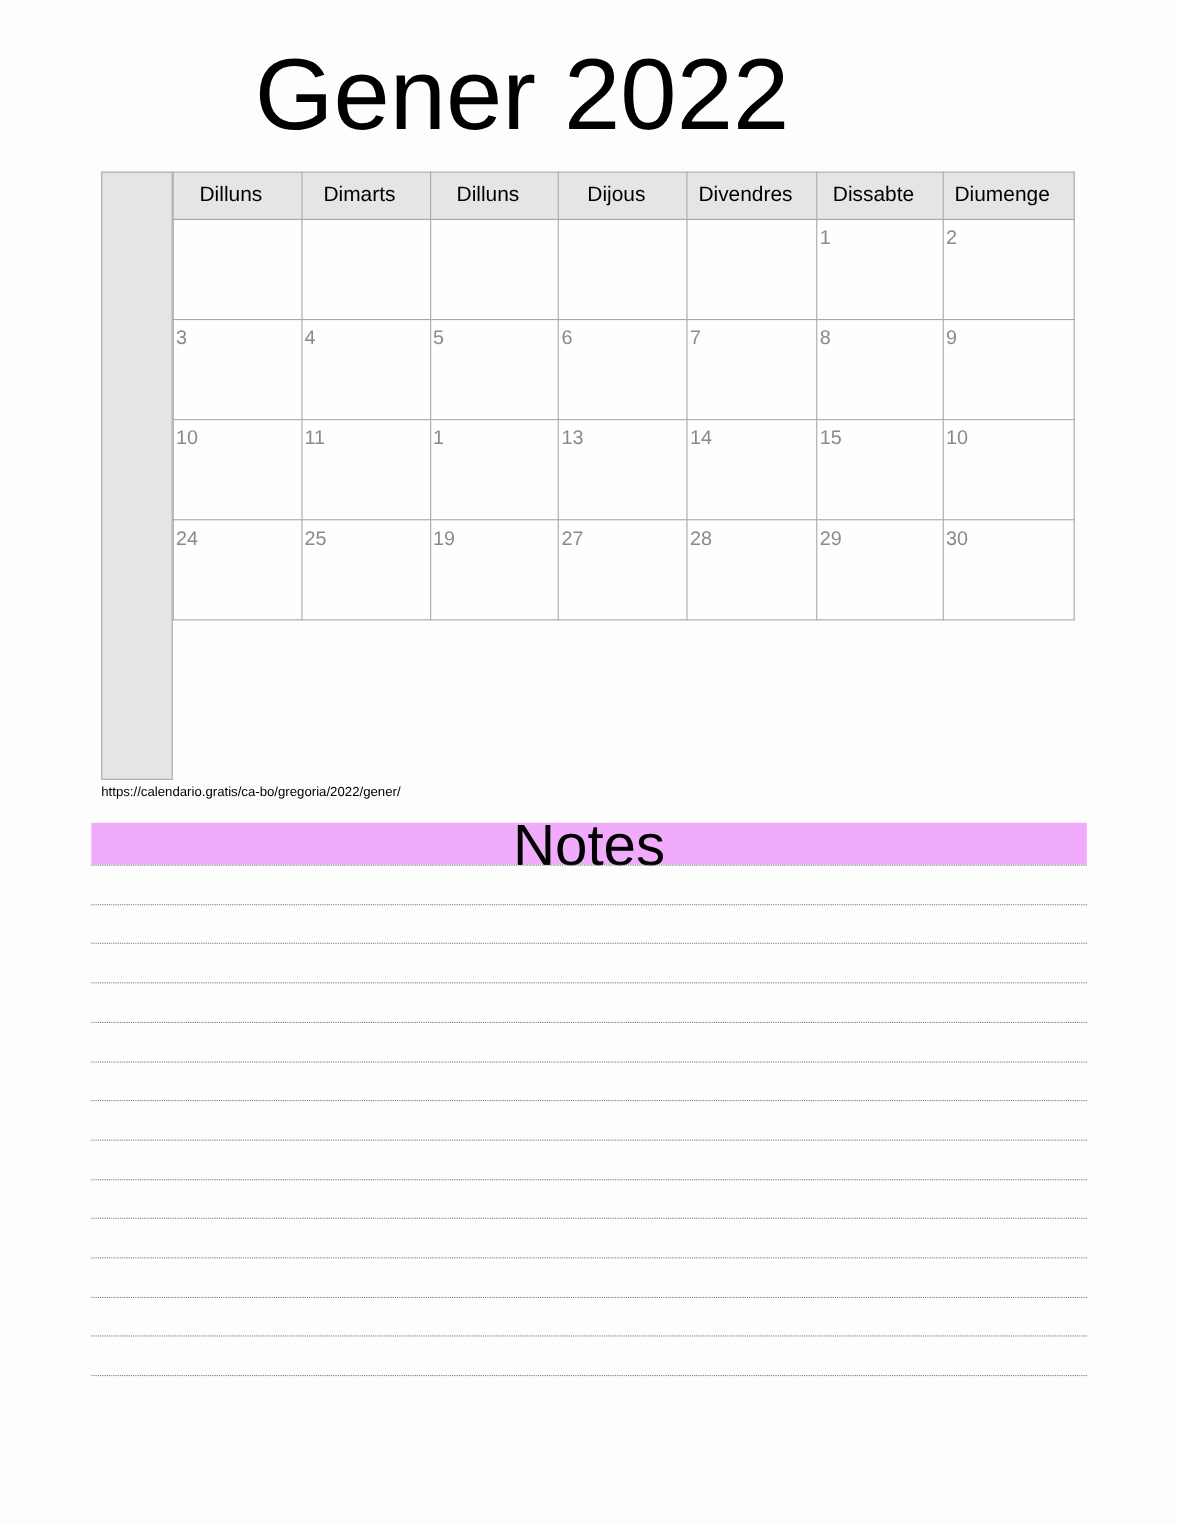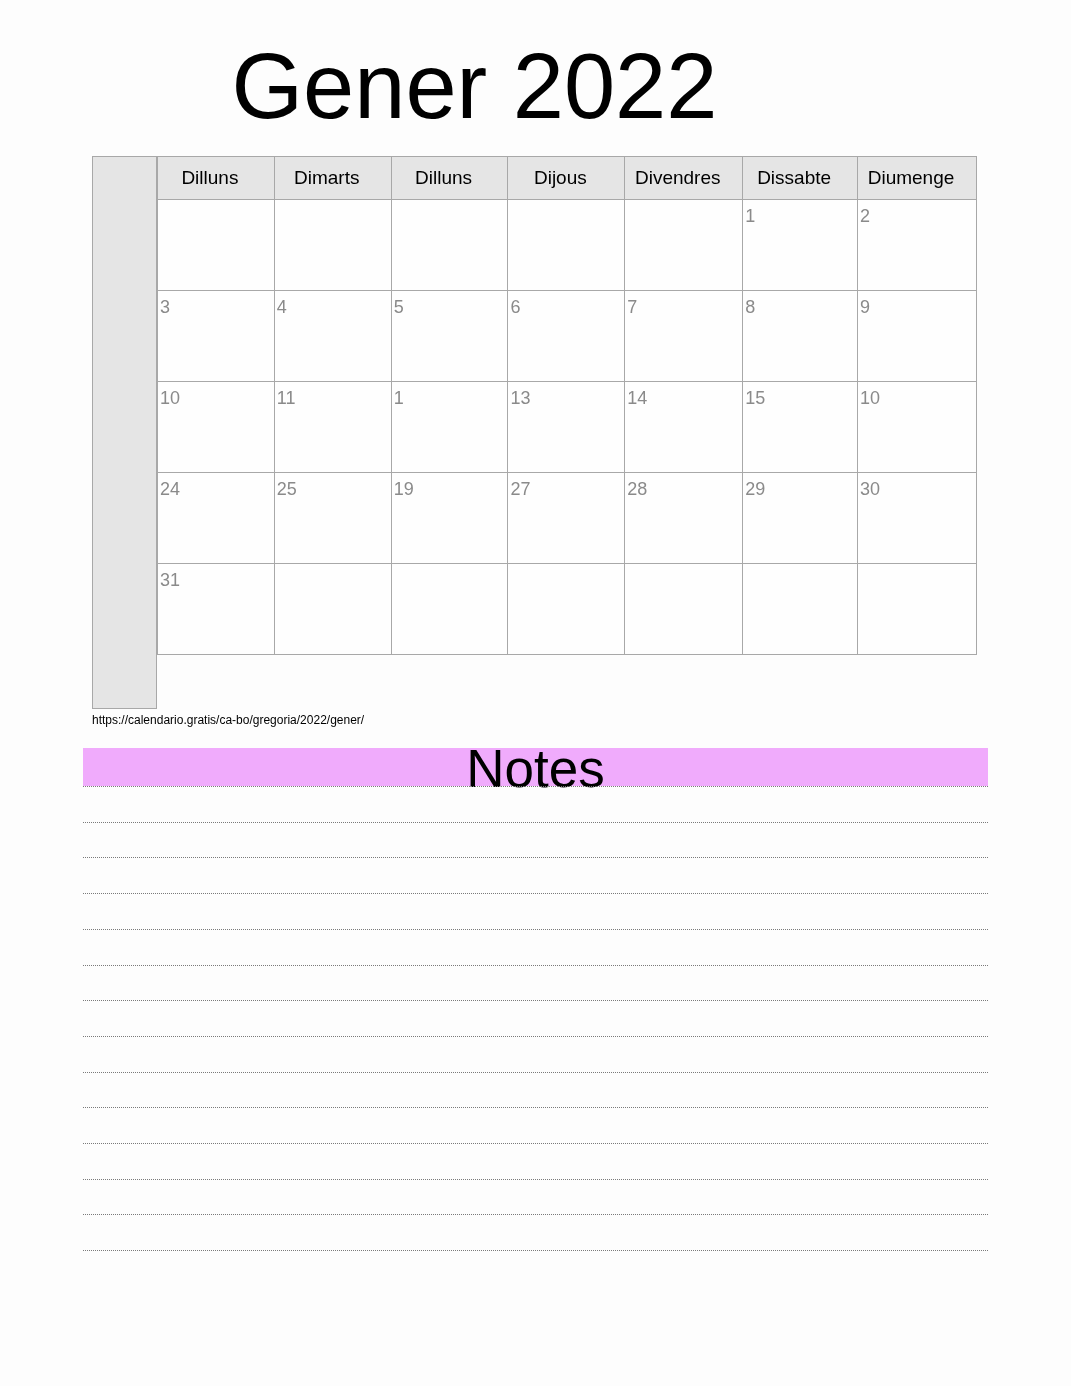--- a/index.html
+++ b/index.html
@@ -72,29 +72,20 @@
         </tr>
         <tr>
           <td>24</td>
           <td>25</td>
           <td>19</td>
           <td>27</td>
           <td>28</td>
           <td>29</td>
           <td>30</td>
         </tr>
-        <tr>
-          <td>31</td>
-          <td></td>
-          <td></td>
-          <td></td>
-          <td></td>
-          <td></td>
-          <td></td>
-        </tr>
       </tbody>
   </table>
 </div>
 
 <div class="url">https://calendario.gratis/ca-bo/gregoria/2022/gener/</div>
 
 <div class="notes-hd">Notes</div>
 <div id="lines">
     <div class="line" style="top: 786px;"></div>
     <div class="line" style="top: 821.7px;"></div>

